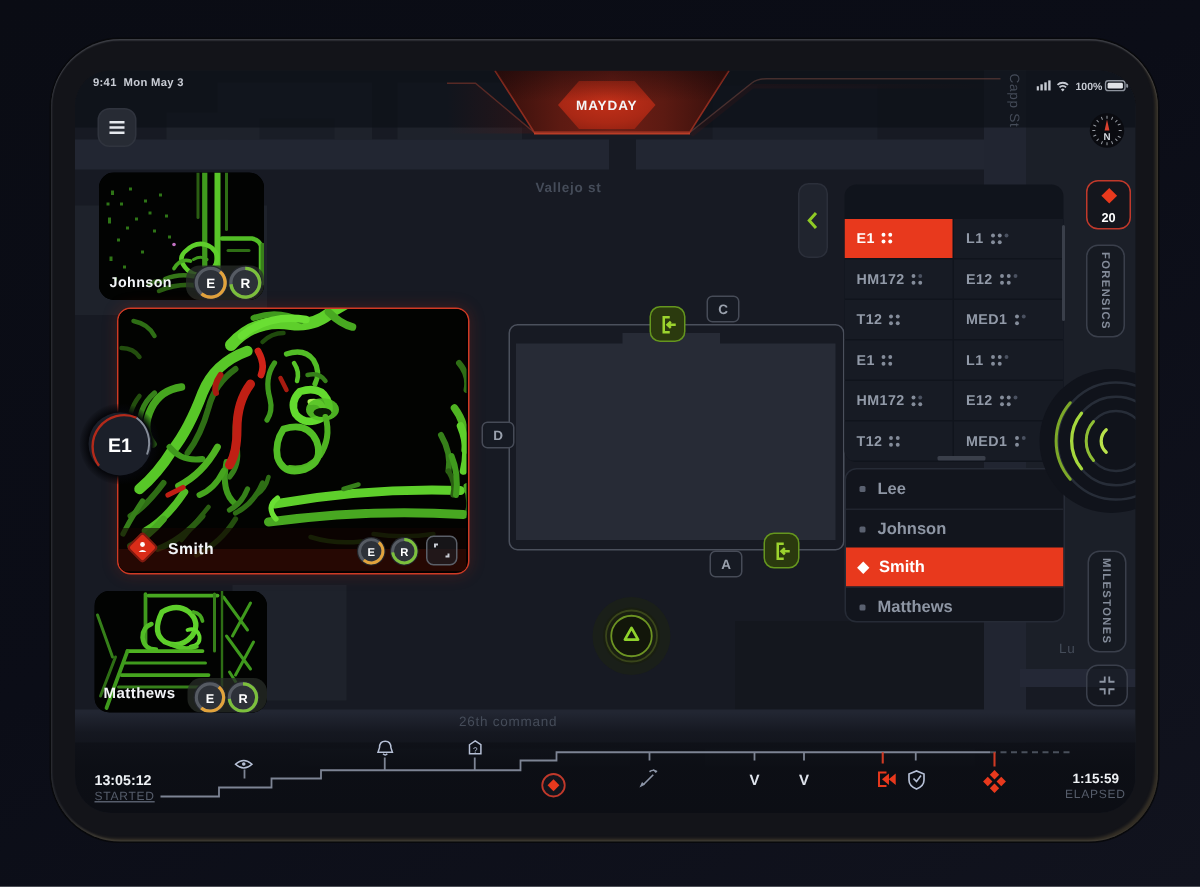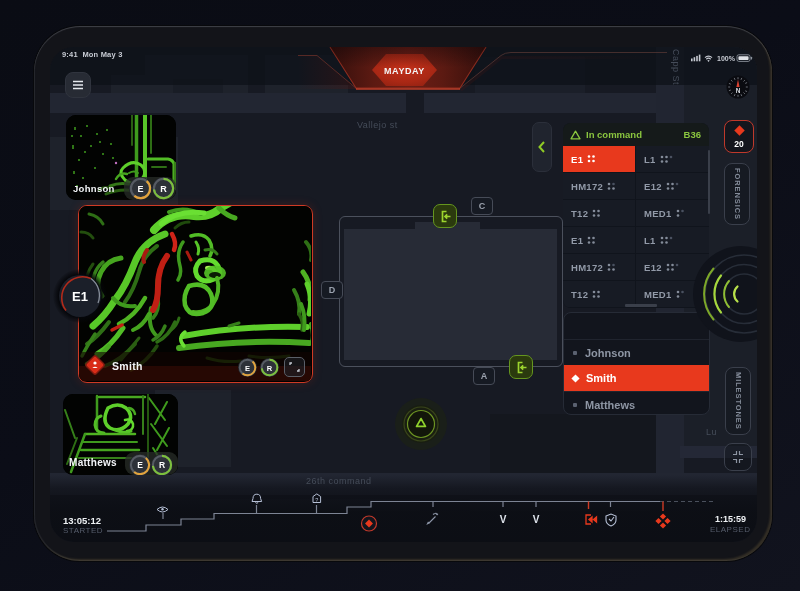--- a/index.html
+++ b/index.html
@@ -45,21 +45,21 @@
     <div class="block" style="left:374px; top:46px; width:240px; height:20px; background:#222632;"></div>
     <div class="block" style="left:606px; top:0px; width:28px; height:448px; background:#212531;"></div>
     <div class="block" style="left:634px; top:0px; width:73px; height:399px; background:#1b1f28;"></div>
     <div class="block" style="left:0px; top:90px; width:128px; height:73px; background:#1e222b;"></div>
     <div class="block" style="left:105px; top:343px; width:76px; height:77px; background:#1e222b;"></div>
     <div class="block" style="left:440px; top:367px; width:166px; height:59px; background:#14171e;"></div>
     <div class="block" style="left:630px; top:399px; width:77px; height:12px; background:#242836;"></div>
     <div class="block" style="left:0px; top:426px; width:707px; height:22px; background:#222632;"></div>
     <div class="block" style="left:150px; top:452px; width:220px; height:12px; background:#1b1f28;"></div>
     <div class="block" style="left:420px; top:452px; width:180px; height:12px; background:#1b1f28;"></div>
-    <div class="slabel" style="left:307px; top:73px;">Vallejo st</div>
+    <div class="slabel" style="left:307px; top:73px;font-weight:bold;">Vallejo st</div>
     <div class="slabel" style="left:603px; top:20px; width:46px; transform:rotate(90deg); transform-origin:center;">Capp St</div>
     <div class="slabel" style="left:256px; top:429px;">26th command</div>
     <div class="slabel" style="left:656px; top:380px;">Lu</div>
 
     <div class="abs" style="left:289px; top:169px; width:224px; height:151px; border:1.5px solid #4b505c; border-radius:6px;"></div>
     <div class="abs" style="left:294px; top:182px; width:213px; height:131px; background:#272b36;"></div>
     <div class="abs" style="left:365px; top:175px; width:65px; height:8px; background:#272b36;"></div>
     <div class="chip" style="left:421px; top:150px;">C</div>
     <div class="chip" style="left:271px; top:234px;">D</div>
     <div class="chip" style="left:423px; top:320px;">A</div>
@@ -166,27 +166,20 @@
       </svg>
     </div>
 
     <div class="abs" style="left:482px; top:75px; width:20px; height:50px; background:#20242e; border-radius:7px; border:1px solid #2b2f3a;">
       <svg width="18" height="48" viewBox="0 0 18 48">
           <path d="M11 19 L6.5 24 L11 29" fill="none" stroke="#8fca25" stroke-width="2"></path>
         </svg>
     </div>
     <div class="abs" style="left:513px; top:76px; width:146px; height:185px; background:#10141c; border-radius:8px 8px 8px 8px; overflow:hidden;">
 
-      <div class="abs" style="left:0; top:0; width:146px; height:23px; background:#151a1a; display:flex; align-items:center;">
-        <svg width="11" height="10" viewBox="0 0 11 10" style="margin-left:7px;">
-            <path d="M5.5 1.2 L10 8.8 L1 8.8 Z" fill="none" stroke="#8bc63f" stroke-width="1.3" stroke-linejoin="round"></path>
-          </svg>
-        <span style="color:#8bc63f; font-size:9.5px; font-weight:bold; margin-left:5px;">In command</span>
-        <span style="color:#8bc63f; font-size:9.5px; font-weight:bold; margin-left:auto; margin-right:8px;">B36</span>
-      </div>
 
       <div class="cell" style="left:0; top:23px; width:72px; height:26px; background:#e8391d; color:#fff;">E1<svg width="11" height="10" viewBox="0 0 11 10" style="margin-left:4px;">
             <g fill="#fff">
               <circle cx="2" cy="2.5" r="1.3"></circle>
               <circle cx="6.5" cy="2.5" r="1.3"></circle>
               <circle cx="2" cy="7" r="1.3"></circle>
               <circle cx="6.5" cy="7" r="1.3"></circle>
             </g>
           </svg></div>
       <div class="cell" style="left:73px; top:23px; width:73px; height:26px;">L1<svg width="16" height="10" viewBox="0 0 16 10" style="margin-left:4px;">
@@ -293,20 +286,21 @@
             </g>
             <g fill="#4a5160">
               <circle cx="6.5" cy="3" r="1.3"></circle>
             </g>
           </svg></div>
     </div>
     <div class="abs" style="left:658px; top:103px; width:2px; height:64px; background:#3a3f4a; border-radius:1px; z-index:3;"></div>
     <div class="abs" style="left:575px; top:257px; width:32px; height:3px; background:#3a3f4a; border-radius:1px;"></div>
 
     <div class="abs" style="left:513px; top:265px; width:147px; height:103px; background:#12151d; border-radius:8px; border:1px solid #262b36; overflow:hidden;">
+      <div class="nrow" style="top:0;"><span style="width:4px;height:4px;background:#5a6170;border-radius:1px;margin:0 8px 0 9px;"></span>Lee</div>
       <div class="nrow" style="top:26px; border-top:1px solid #20242e;"><span style="width:4px;height:4px;background:#5a6170;border-radius:1px;margin:0 8px 0 9px;"></span>Johnson</div>
       <div class="nrow" style="top:52px; background:#e8391d; color:#fff;"><svg width="9" height="9" viewBox="0 0 9 9" style="margin:0 6px 0 7px;">
             <rect x="1.6" y="1.6" width="5.8" height="5.8" fill="#fff" transform="rotate(45 4.5 4.5)"></rect>
           </svg>Smith</div>
       <div class="nrow" style="top:78px; border-top:1px solid #20242e;"><span style="width:4px;height:4px;background:#5a6170;border-radius:1px;margin:0 8px 0 9px;"></span>Matthews</div>
     </div>
 
     <div class="abs" style="left:674px; top:73px; width:30px; height:33px; border:1.2px solid #c0392b; border-radius:8px; background:#14161d; text-align:center;">
       <svg width="13" height="13" viewBox="0 0 13 13" style="margin-top:3px;">
           <rect x="2.8" y="2.8" width="7.4" height="7.4" fill="#e8391d" transform="rotate(45 6.5 6.5)"></rect>
@@ -563,21 +557,21 @@
         <svg width="22" height="22" viewBox="0 0 22 22">
             <circle cx="11" cy="11" r="9.1" fill="#2d3138" stroke="#565b63" stroke-width="2.1"></circle>
             <path d="M11 1.9 A9.1 9.1 0 1 1 1.9 11.9" fill="none" stroke="#7cc03c" stroke-width="2.1"></path>
             <text x="11" y="14.4" text-anchor="middle" fill="#fff" font-size="8.5" font-weight="bold" font-family="Liberation Sans">R</text>
           </svg>
       </div>
     </div>
 
     <div class="abs" style="left:0; top:428px; width:707px; height:67px; background:linear-gradient(180deg, rgba(10,12,18,0) 0%, rgba(10,12,18,.55) 20%, rgba(11,13,19,.88) 55%, rgba(11,13,19,.92) 100%); z-index:2;"></div>
     <div class="abs" style="z-index:4; left:13px; top:468px; color:#eef1f4; font-size:9.5px; font-weight:bold;">13:05:12</div>
-    <div class="abs" style="z-index:4; left:13px; top:479px; color:#565d6b; font-size:8px; letter-spacing:.5px;">STARTED</div>
+    <div class="abs" style="z-index:4; left:13px; top:479px; color:#565d6b; font-size:8px; letter-spacing:.5px;text-decoration:underline;">STARTED</div>
     <div class="abs" style="z-index:4; left:660px; top:467px; color:#eef1f4; font-size:9px; font-weight:bold; width:36px; text-align:right;">1:15:59</div>
     <div class="abs" style="z-index:4; left:660px; top:478px; color:#565d6b; font-size:8px; letter-spacing:.5px; width:36px; text-align:right;">ELAPSED</div>
     <svg class="abs" style="left:0; top:438px; z-index:4;" width="707" height="57" viewBox="0 0 707 57">
       <g fill="none">
         <path d="M57 46 H96 V40 H131 V34 H164 V28.5 H297 V22 H321 V16.5 H610" stroke="#7d8494" stroke-width="1.2"></path>
         <path d="M610 16.5 H666" stroke="#4a505c" stroke-width="1.2" stroke-dasharray="4 3"></path>
         <path d="M113 28 V34 M206.5 20 V28.5 M266.5 20 V28.5" stroke="#7d8494" stroke-width="1.2"></path>
         <path d="M383 16.5 V22 M453 16.5 V22 M486 16.5 V22 M560.5 16.5 V22" stroke="#7d8494" stroke-width="1.2"></path>
         <path d="M538.5 16.5 V24 M613 16.5 V26" stroke="#cf3a24" stroke-width="1.4"></path>
       </g>

